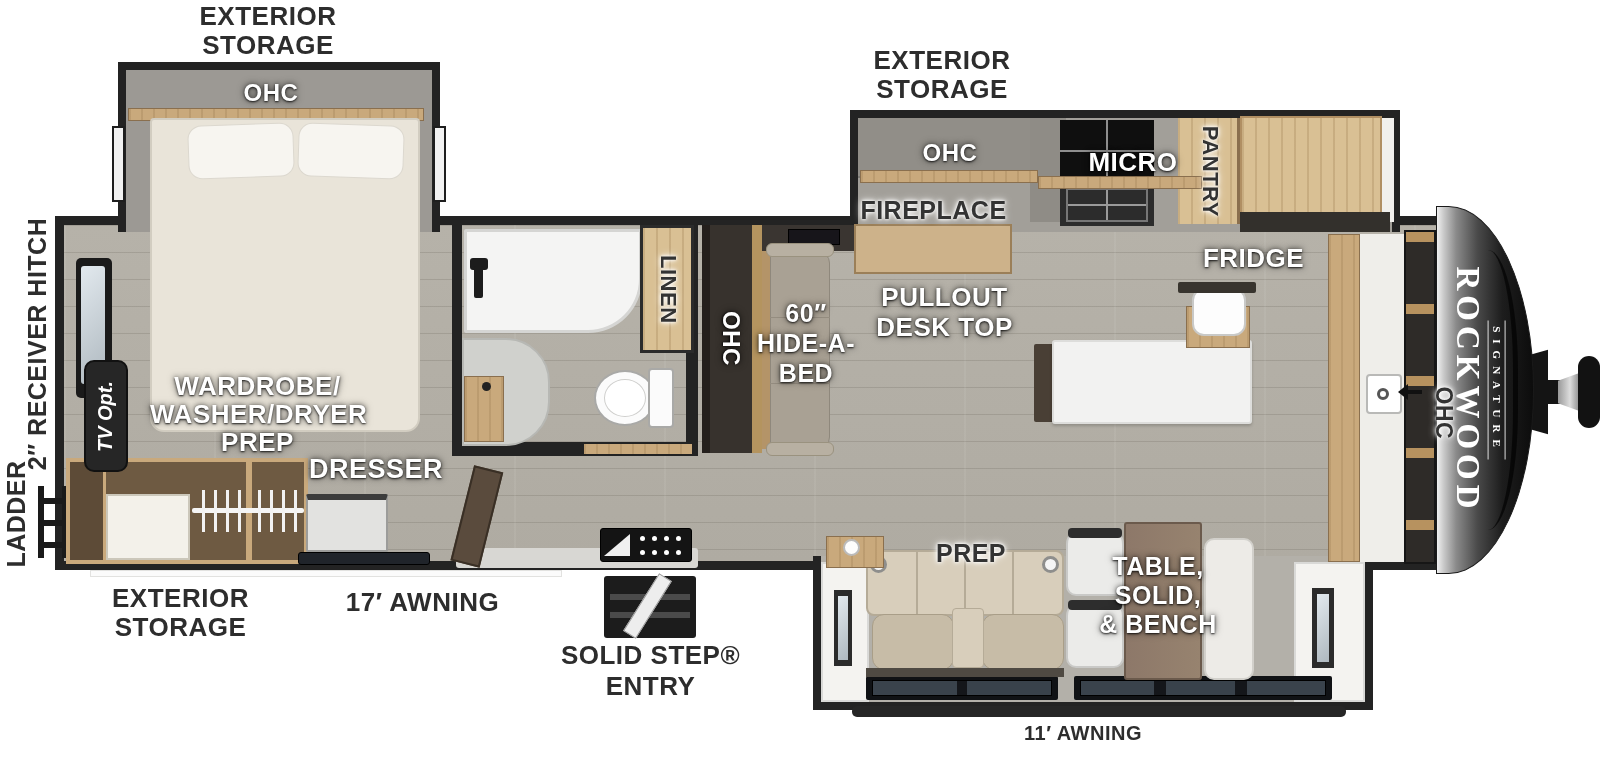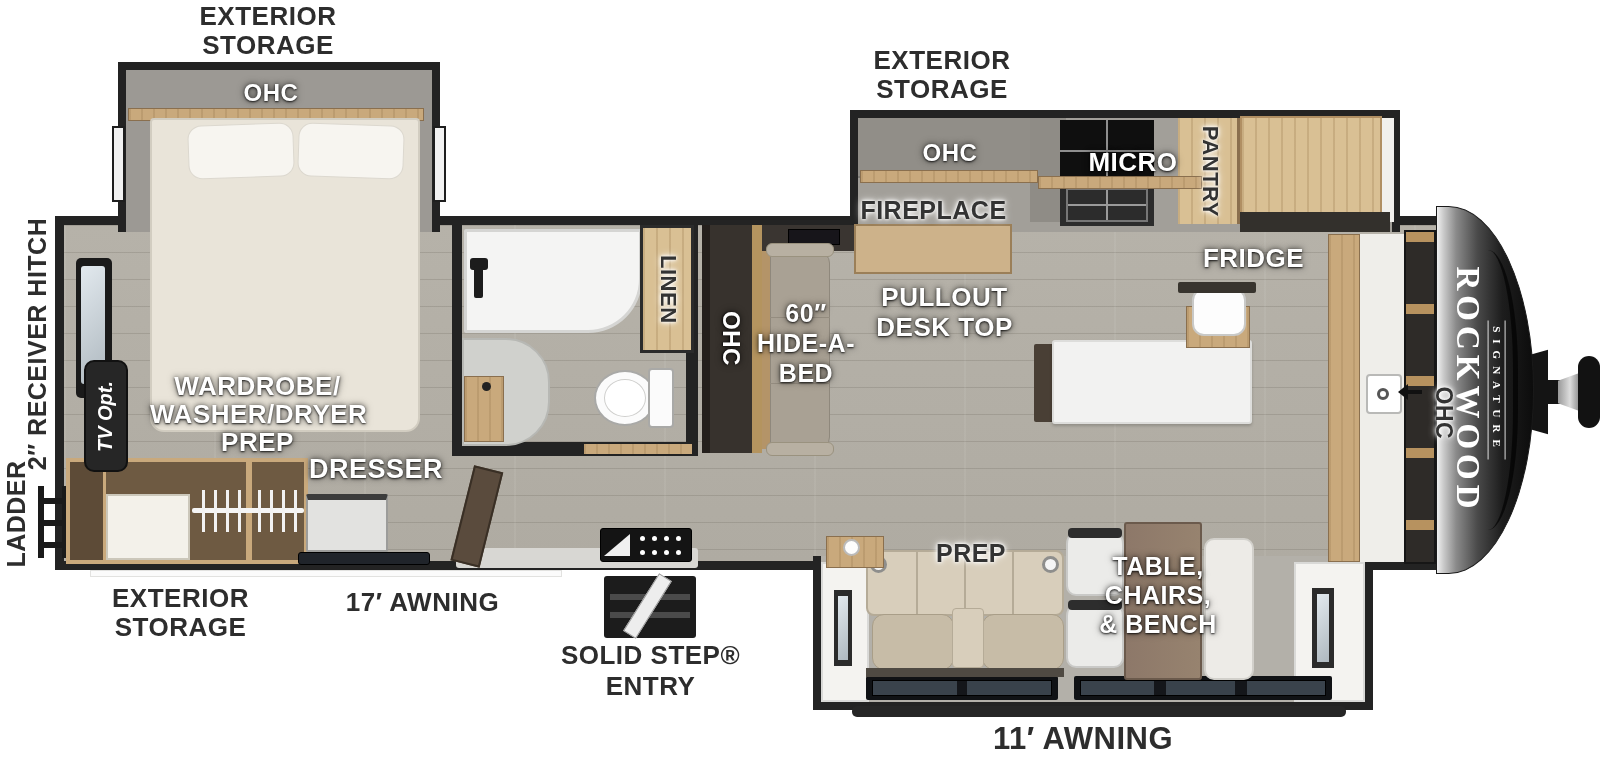--- a/index.html
+++ b/index.html
@@ -210,32 +210,32 @@
   </div>
 
   <div class="a" style="left:1066px;top:528px;width:58px;height:68px;background:#ebebe9;border:2px solid #c9c9c7;border-radius:16px 16px 10px 10px;z-index:10;"></div>
   <div class="a" style="left:1068px;top:528px;width:54px;height:10px;background:#2d2d2d;border-radius:4px;z-index:11;"></div>
   <div class="a" style="left:1066px;top:600px;width:58px;height:68px;background:#ebebe9;border:2px solid #c9c9c7;border-radius:16px 16px 10px 10px;z-index:10;"></div>
   <div class="a" style="left:1068px;top:600px;width:54px;height:10px;background:#2d2d2d;border-radius:4px;z-index:11;"></div>
   <div class="a" style="left:1124px;top:522px;width:78px;height:158px;background:linear-gradient(90deg,#8d7869,#97836f);border:2px solid #6b5a4c;border-radius:3px;z-index:10;"></div>
   <div class="a" style="left:1204px;top:538px;width:50px;height:142px;background:#edebe7;border:2px solid #d2d0cb;border-radius:10px;z-index:10;"></div>
   <div class="a lbl t-white" style="left:1078px;top:552px;width:160px;font-size:25px;line-height:29px;z-index:41;">
     <div>TABLE,</div>
-    <div>CHAIRS,</div>
+    <div>SOLID,</div>
     <div>&amp; BENCH</div>
   </div>
 
   <div class="a" style="left:866px;top:676px;width:192px;height:24px;background:#101215;border-radius:2px;z-index:9;"></div>
   <div class="a" style="left:872px;top:680px;width:180px;height:16px;border:1px solid #000;z-index:10;
        background:linear-gradient(90deg,#3a434c 0 47%,#14161a 47% 53%,#39424b 53%);"></div>
   <div class="a" style="left:1074px;top:676px;width:258px;height:24px;background:#101215;border-radius:2px;z-index:9;"></div>
   <div class="a" style="left:1080px;top:680px;width:246px;height:16px;border:1px solid #000;z-index:10;
        background:linear-gradient(90deg,#3a434c 0 30%,#14161a 30% 35%,#39424b 35% 63%,#14161a 63% 68%,#3a434c 68%);"></div>
   <div class="a" style="left:852px;top:706px;width:494px;height:11px;background:#262626;border-radius:5px;z-index:11;"></div>
-  <div class="a lbl t-plain" style="left:988px;top:722px;width:190px;font-size:31px;">11′ AWNING</div>
+  <div class="a lbl t-plain" style="left:988px;top:722px;width:190px;font-size:20px;">11′ AWNING</div>
 
   <div class="a wood" style="left:826px;top:536px;width:58px;height:32px;border:1px solid #8a6f4e;z-index:12;"></div>
   <div class="a" style="left:843px;top:539px;width:17px;height:17px;background:#fdfdfd;border:2px solid #bbb;border-radius:50%;z-index:13;"></div>
 
   <div class="a" style="left:456px;top:548px;width:242px;height:20px;background:#d8d7d3;border-radius:3px;z-index:9;"></div>
   <div class="a" style="left:600px;top:528px;width:92px;height:34px;background:#141414;border:1px solid #000;border-radius:3px;z-index:12;"></div>
   <div class="a" style="left:604px;top:534px;width:26px;height:22px;background:#f0f0f0;z-index:13;clip-path:polygon(0 100%,100% 0,100% 100%);"></div>
   <div class="dot" style="left:640px;top:536px;z-index:13;"></div>
   <div class="dot" style="left:652px;top:536px;z-index:13;"></div>
   <div class="dot" style="left:664px;top:536px;z-index:13;"></div>

